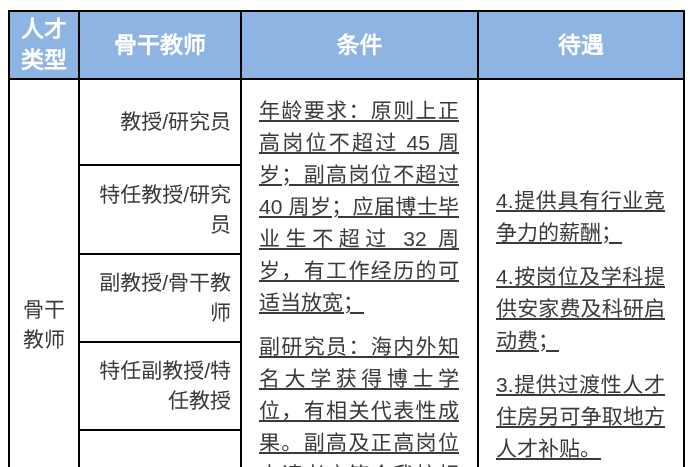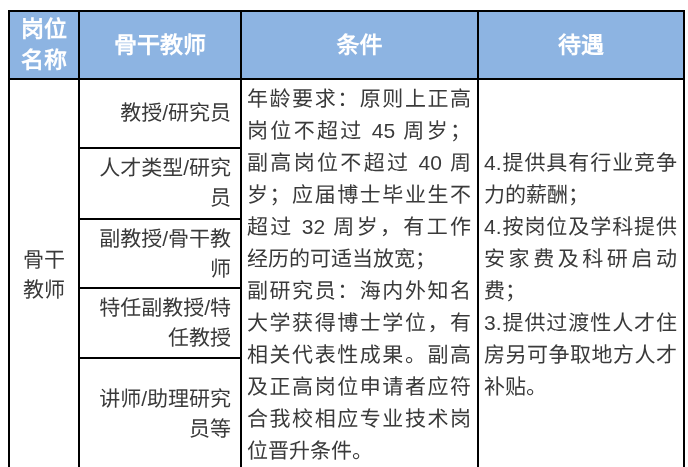--- a/index.html
+++ b/index.html
@@ -68,59 +68,60 @@
     line-height: 32px;
     padding: 3px 6px 2px 5px;
   }
   td.benefit {
     vertical-align: middle;
     text-align: justify;
     line-height: 32px;
     padding: 2px 6px 2px 5px;
   }
   td.cond p, td.benefit p {
-    margin: 0;
+    margin: 12px;
     padding: 0;
+    text-decoration: underline;
   }
 </style>
 </head>
 <body>
 
 <div class="page">
   <table class="recruit-table">
     <colgroup>
       <col class="c1">
         <col class="c2">
         <col class="c3">
         <col class="c4">
     </colgroup>
     <thead>
       <tr class="hr">
-        <th>岗位名称</th>
+        <th>人才类型</th>
         <th>骨干教师</th>
         <th>条件</th>
         <th>待遇</th>
       </tr>
     </thead>
     <tbody>
       <tr class="r1">
         <td class="talent" rowspan="5">骨干教师</td>
         <td class="pos">教授/研究员</td>
         <td class="cond" rowspan="5">
           <p>年龄要求：原则上正高岗位不超过 45 周岁；副高岗位不超过 40 周岁；应届博士毕业生不超过 32 周岁，有工作经历的可适当放宽；</p>
           <p>副研究员：海内外知名大学获得博士学位，有相关代表性成果。副高及正高岗位申请者应符合我校相应专业技术岗位晋升条件。</p>
         </td>
         <td class="benefit" rowspan="5">
           <p>4.提供具有行业竞争力的薪酬；</p>
           <p>4.按岗位及学科提供安家费及科研启动费；</p>
           <p>3.提供过渡性人才住房另可争取地方人才补贴。</p>
         </td>
       </tr>
       <tr class="r2">
-        <td class="pos">人才类型/研究员</td>
+        <td class="pos">特任教授/研究员</td>
       </tr>
       <tr class="r3">
         <td class="pos">副教授/骨干教师</td>
       </tr>
       <tr class="r4">
         <td class="pos">特任副教授/特任教授</td>
       </tr>
       <tr class="r5">
         <td class="pos">讲师/助理研究员等</td>
       </tr>

